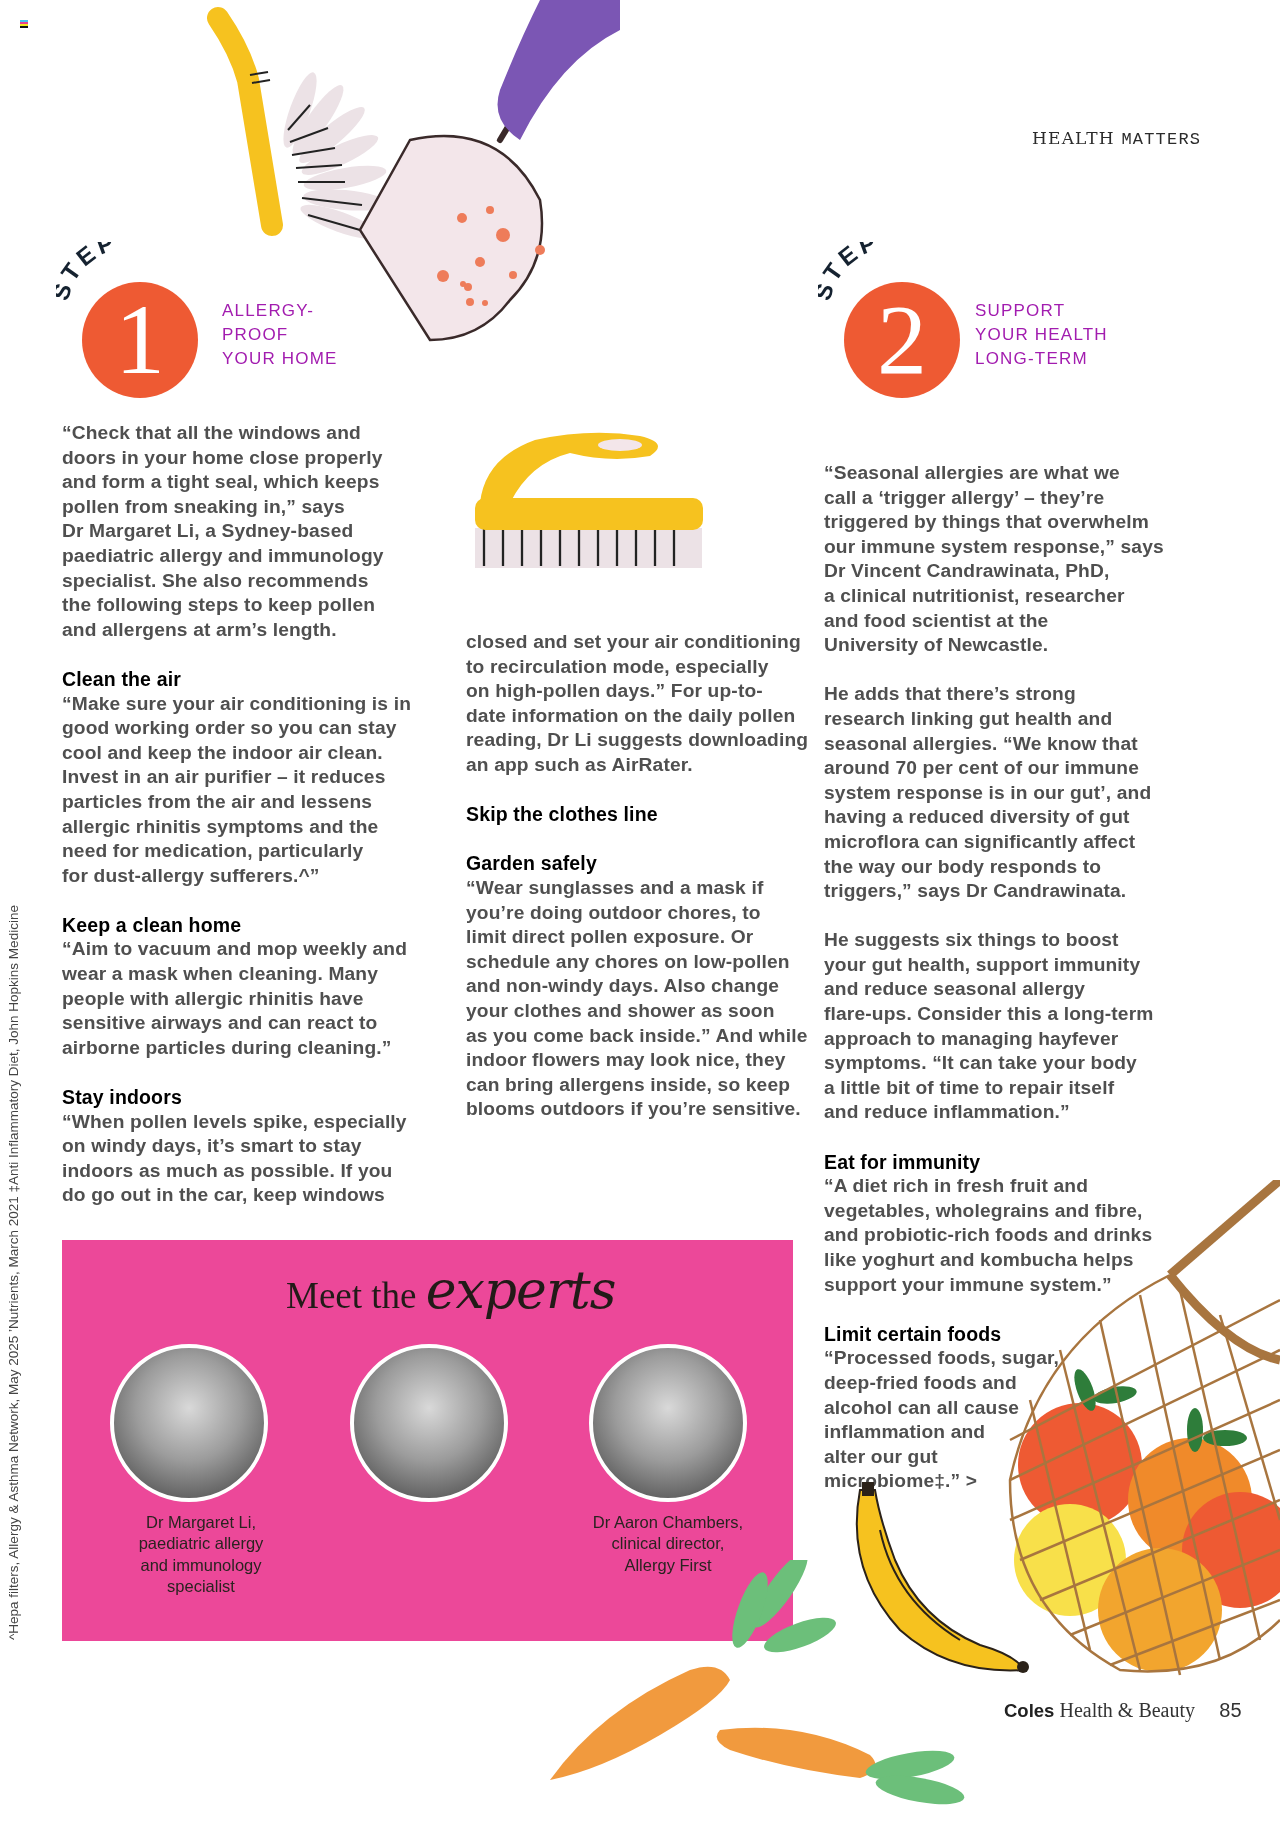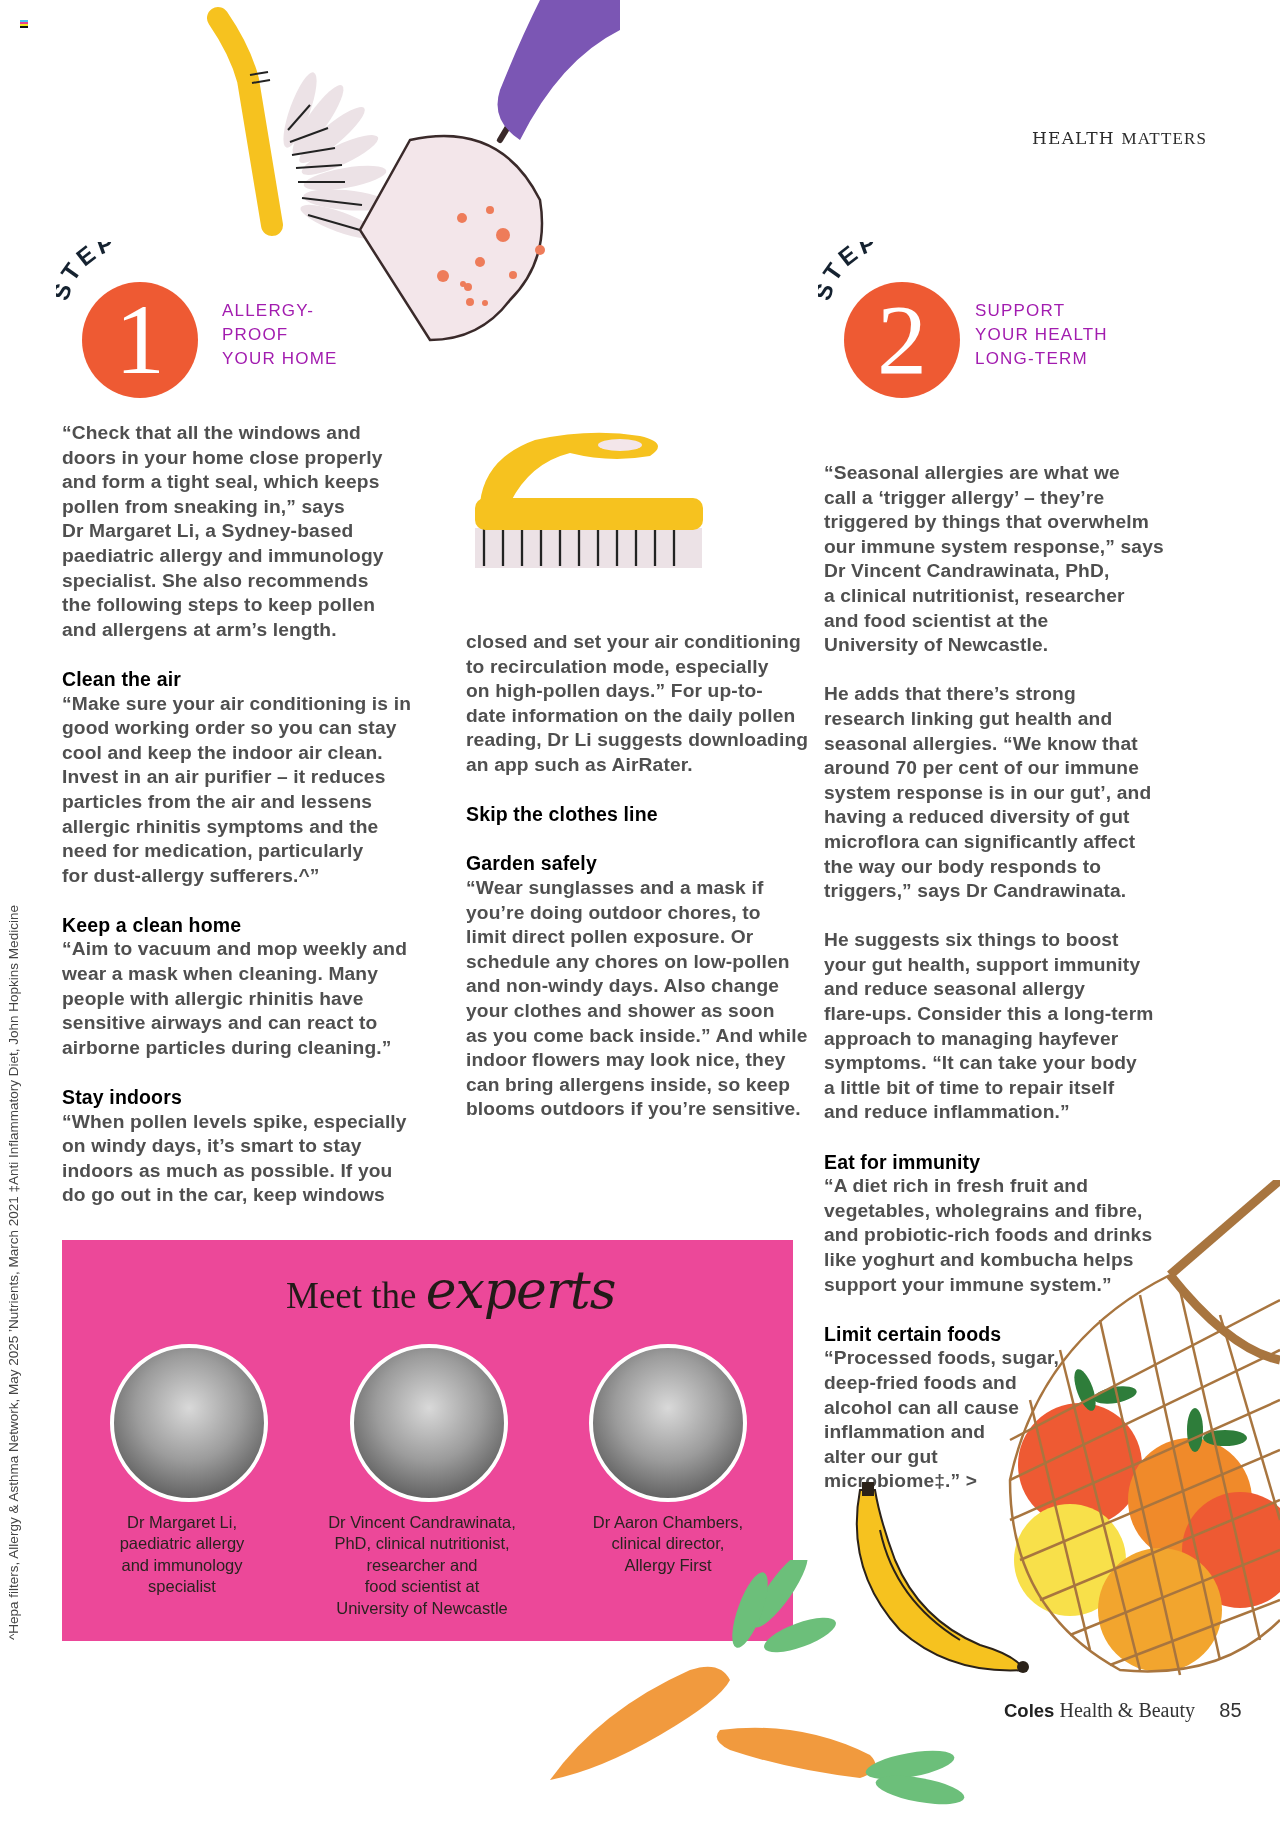--- a/index.html
+++ b/index.html
@@ -3,21 +3,21 @@
 <meta charset="utf-8">
 <style>
   html, body { margin: 0; padding: 0; }
   body { width: 1280px; height: 1821px; background: #ffffff; position: relative; overflow: hidden; font-family: "Liberation Sans", "DejaVu Sans", sans-serif; color: #4a4a4a; }
   .abs { position: absolute; }
   .body-text { font-size: 19.2px; line-height: 24.6px; color: #4f4f4f; letter-spacing: 0.15px; }
   .body-text p { margin: 0; white-space: pre-line; font-weight: bold; }
   .subhead { font-weight: bold; color: #000000; font-size: 19.5px; line-height: 24.6px; margin: 0; }
   .gap { height: 24.6px; }
   .header-tag { font-family: "DejaVu Serif", "Liberation Serif", serif; font-size: 17px; letter-spacing: 1.2px; color: #2b2b2b; }
-  .header-tag .b { font-family: Liberation Serif, serif; }
+  .header-tag .b { font-family: Liberation Mono, monospace; }
   .step-circle { width: 116px; height: 116px; border-radius: 50%; background: #ee5a33; display: flex; align-items: center; justify-content: center; color: #fff; font-family: "Liberation Serif", "DejaVu Serif", serif; font-size: 100px; line-height: 1; }
   .step-title { font-size: 17px; line-height: 24px; letter-spacing: 1.2px; color: #a21caf; font-weight: normal; white-space: pre-line; }
   .experts { background: #ec4899; }
   .experts-title { font-family: "Liberation Serif", "DejaVu Serif", serif; font-size: 37px; color: #221b18; }
   .experts-title .script { font-family: "DejaVu Serif", serif; font-style: italic; font-size: 52px; letter-spacing: -1px; }
   .expert-photo { width: 150px; height: 150px; border-radius: 50%; border: 4px solid #ffffff; background: radial-gradient(circle at 50% 40%, #d9d9d9 0%, #9c9c9c 45%, #3a3a3a 100%); position: absolute; overflow: hidden; }
   .expert-caption { font-size: 16.5px; line-height: 21.4px; color: #2a2320; text-align: center; position: absolute; white-space: pre-line; font-family: "Liberation Sans", sans-serif; }
   .footer { font-size: 18.5px; color: #333; }
   .footer .brand { font-weight: bold; color: #222; }
   .footer .section { font-family: "Liberation Serif", "DejaVu Serif", serif; font-size: 20px; }
@@ -234,29 +234,24 @@
 </div>
 
 <div class="abs experts" style="left:62px;top:1240px;width:731px;height:401px;">
   <div class="abs experts-title" style="left:224px;top:20px;">
     <span>Meet the</span>
     <span class="script">experts</span>
   </div>
   <div class="expert-photo" style="left:48px;top:104px;"></div>
   <div class="expert-photo" style="left:288px;top:104px;"></div>
   <div class="expert-photo" style="left:527px;top:104px;"></div>
-  <div class="expert-caption" style="left:15px;top:272px;width:210px;text-align:center;">Dr Margaret Li,
+  <div class="expert-caption" style="left:34px;top:272px;width:210px;text-align:center;">Dr Margaret Li,
 paediatric allergy
 and immunology
 specialist</div>
-  <div class="expert-caption" style="left:235px;top:272px;width:250px;">Dr Vincent Candrawinata,
-PhD, clinical nutritionist,
-researcher and
-food scientist at
-University of Newcastle</div>
   <div class="expert-caption" style="left:496px;top:272px;width:220px;">Dr Aaron Chambers,
 clinical director,
 Allergy First</div>
 </div>
 
 <svg class="abs" style="left:540px;top:1560px;" width="520" height="261" viewBox="0 0 520 261">
   <g fill="#6cbf7a">
       <ellipse cx="240" cy="30" rx="12" ry="45" transform="rotate(35 240 30)"></ellipse>
       <ellipse cx="210" cy="50" rx="12" ry="40" transform="rotate(20 210 50)"></ellipse>
       <ellipse cx="260" cy="75" rx="12" ry="38" transform="rotate(70 260 75)"></ellipse>

